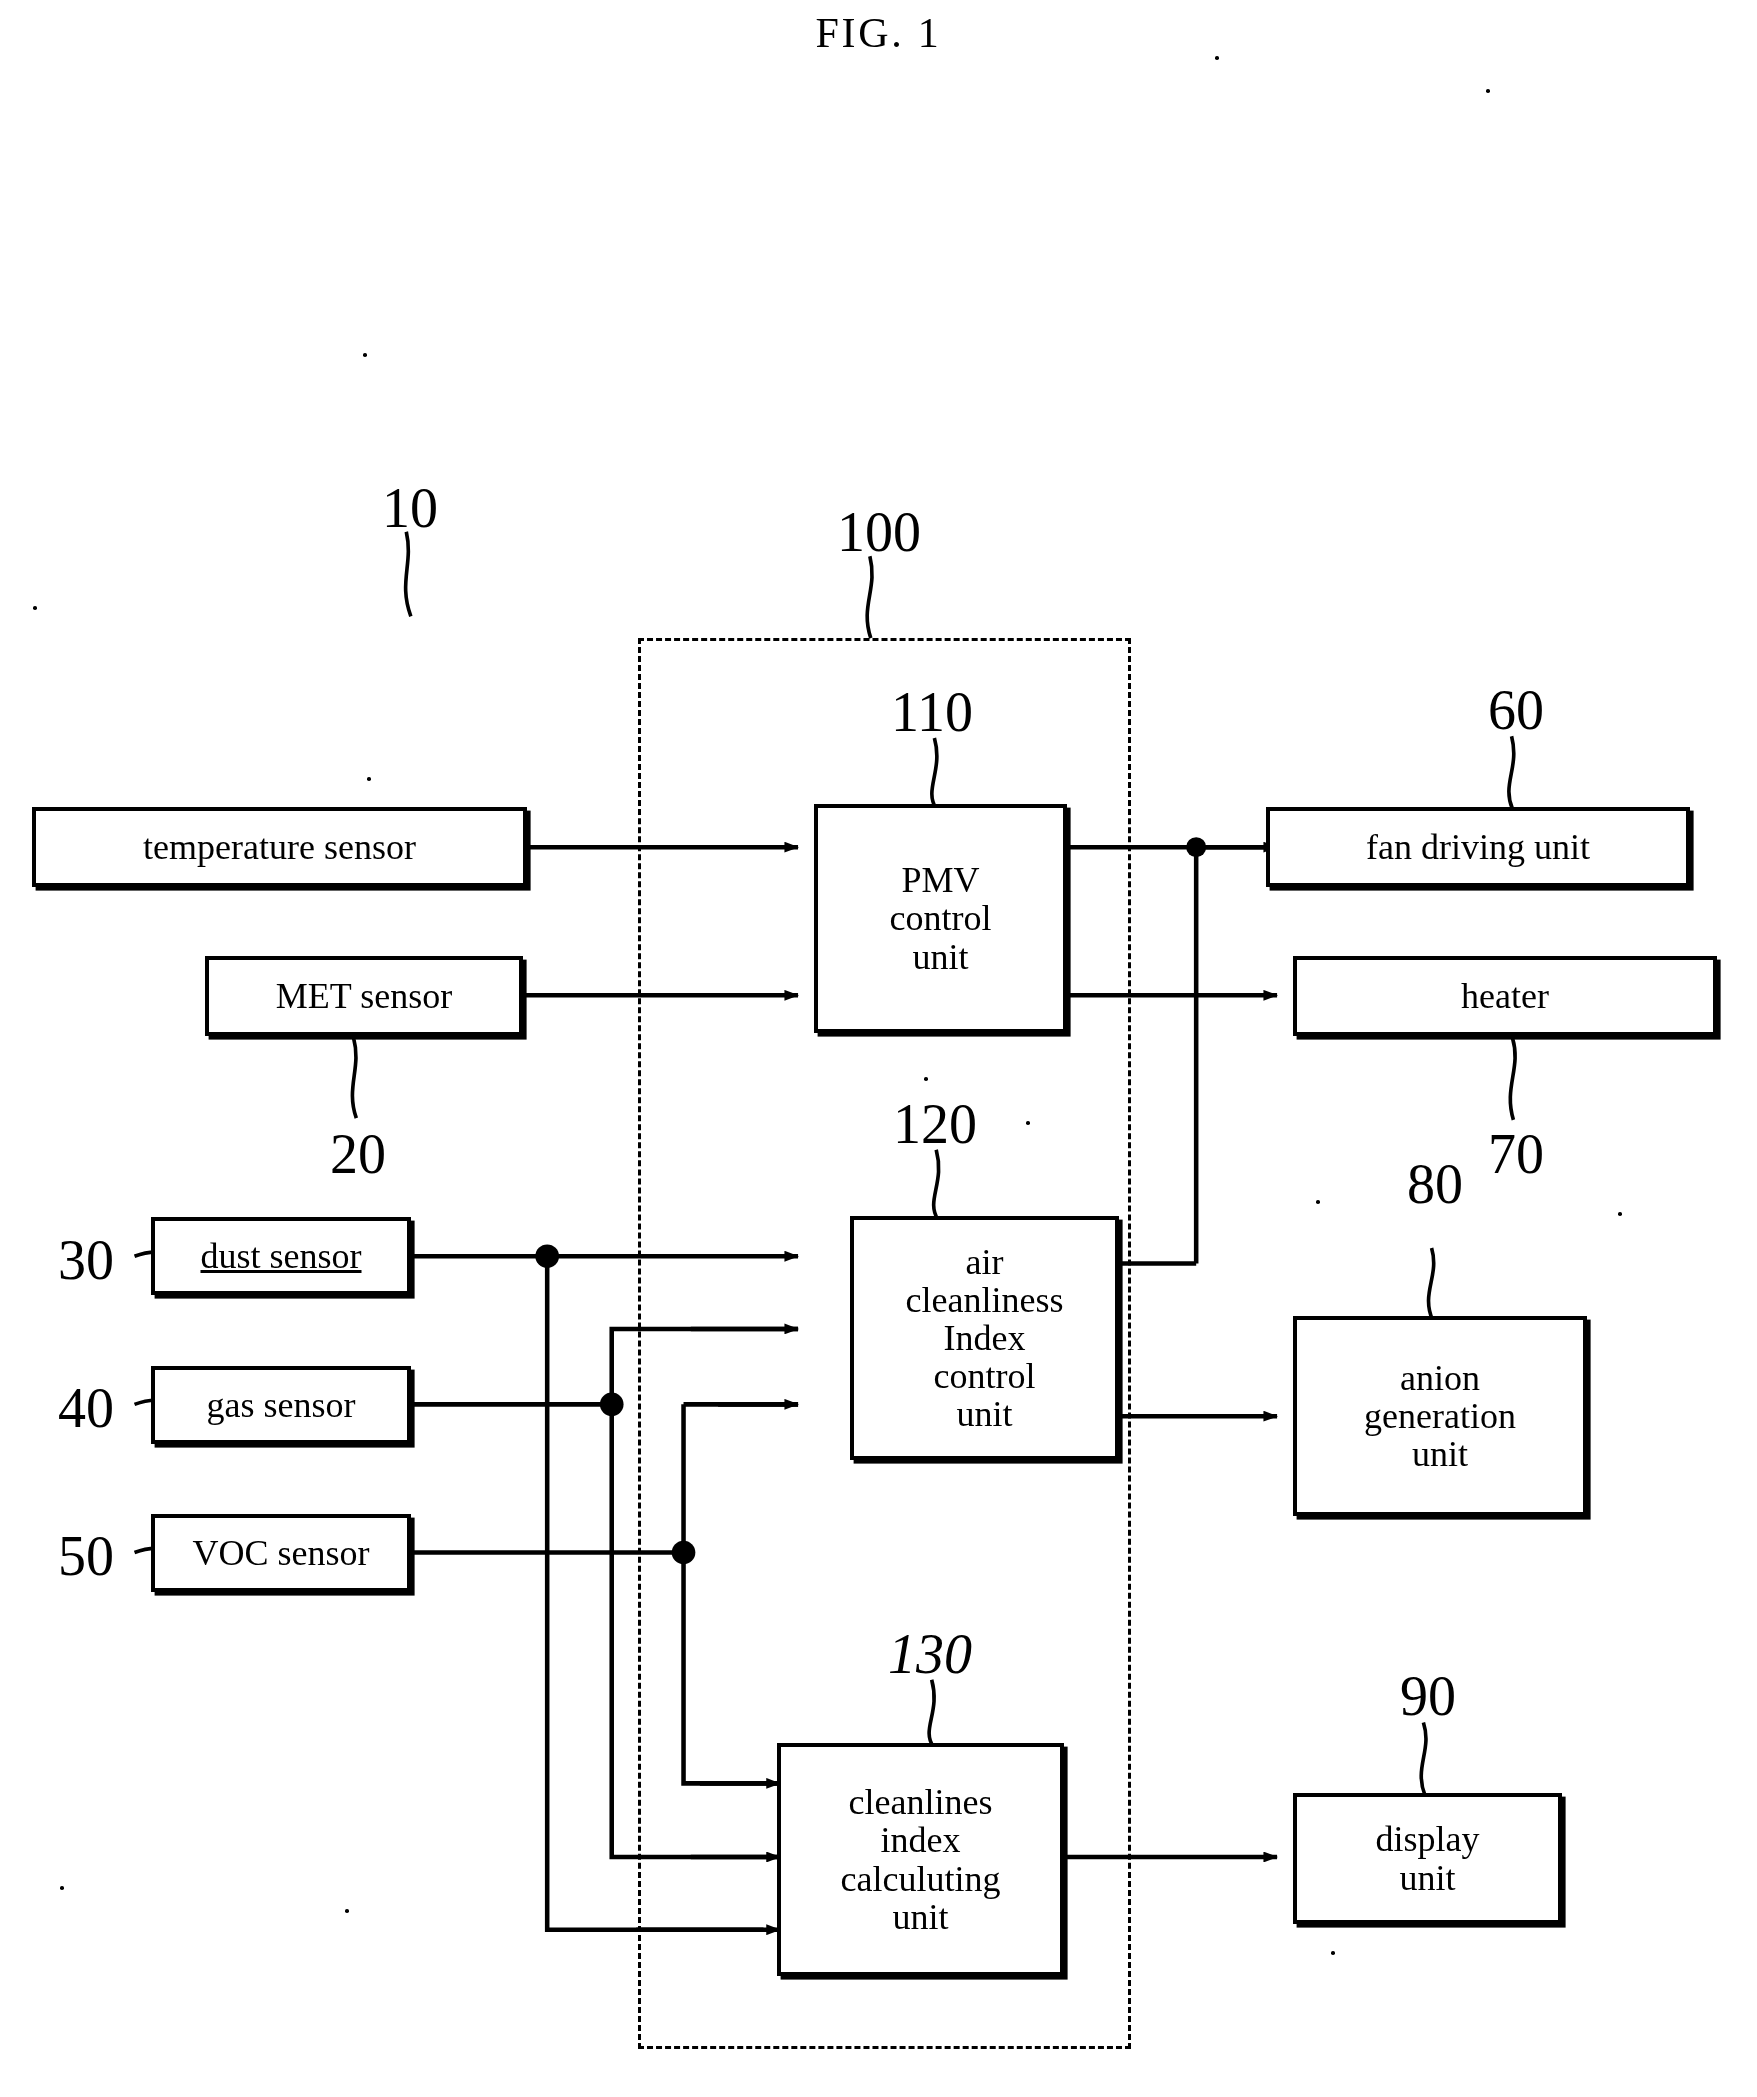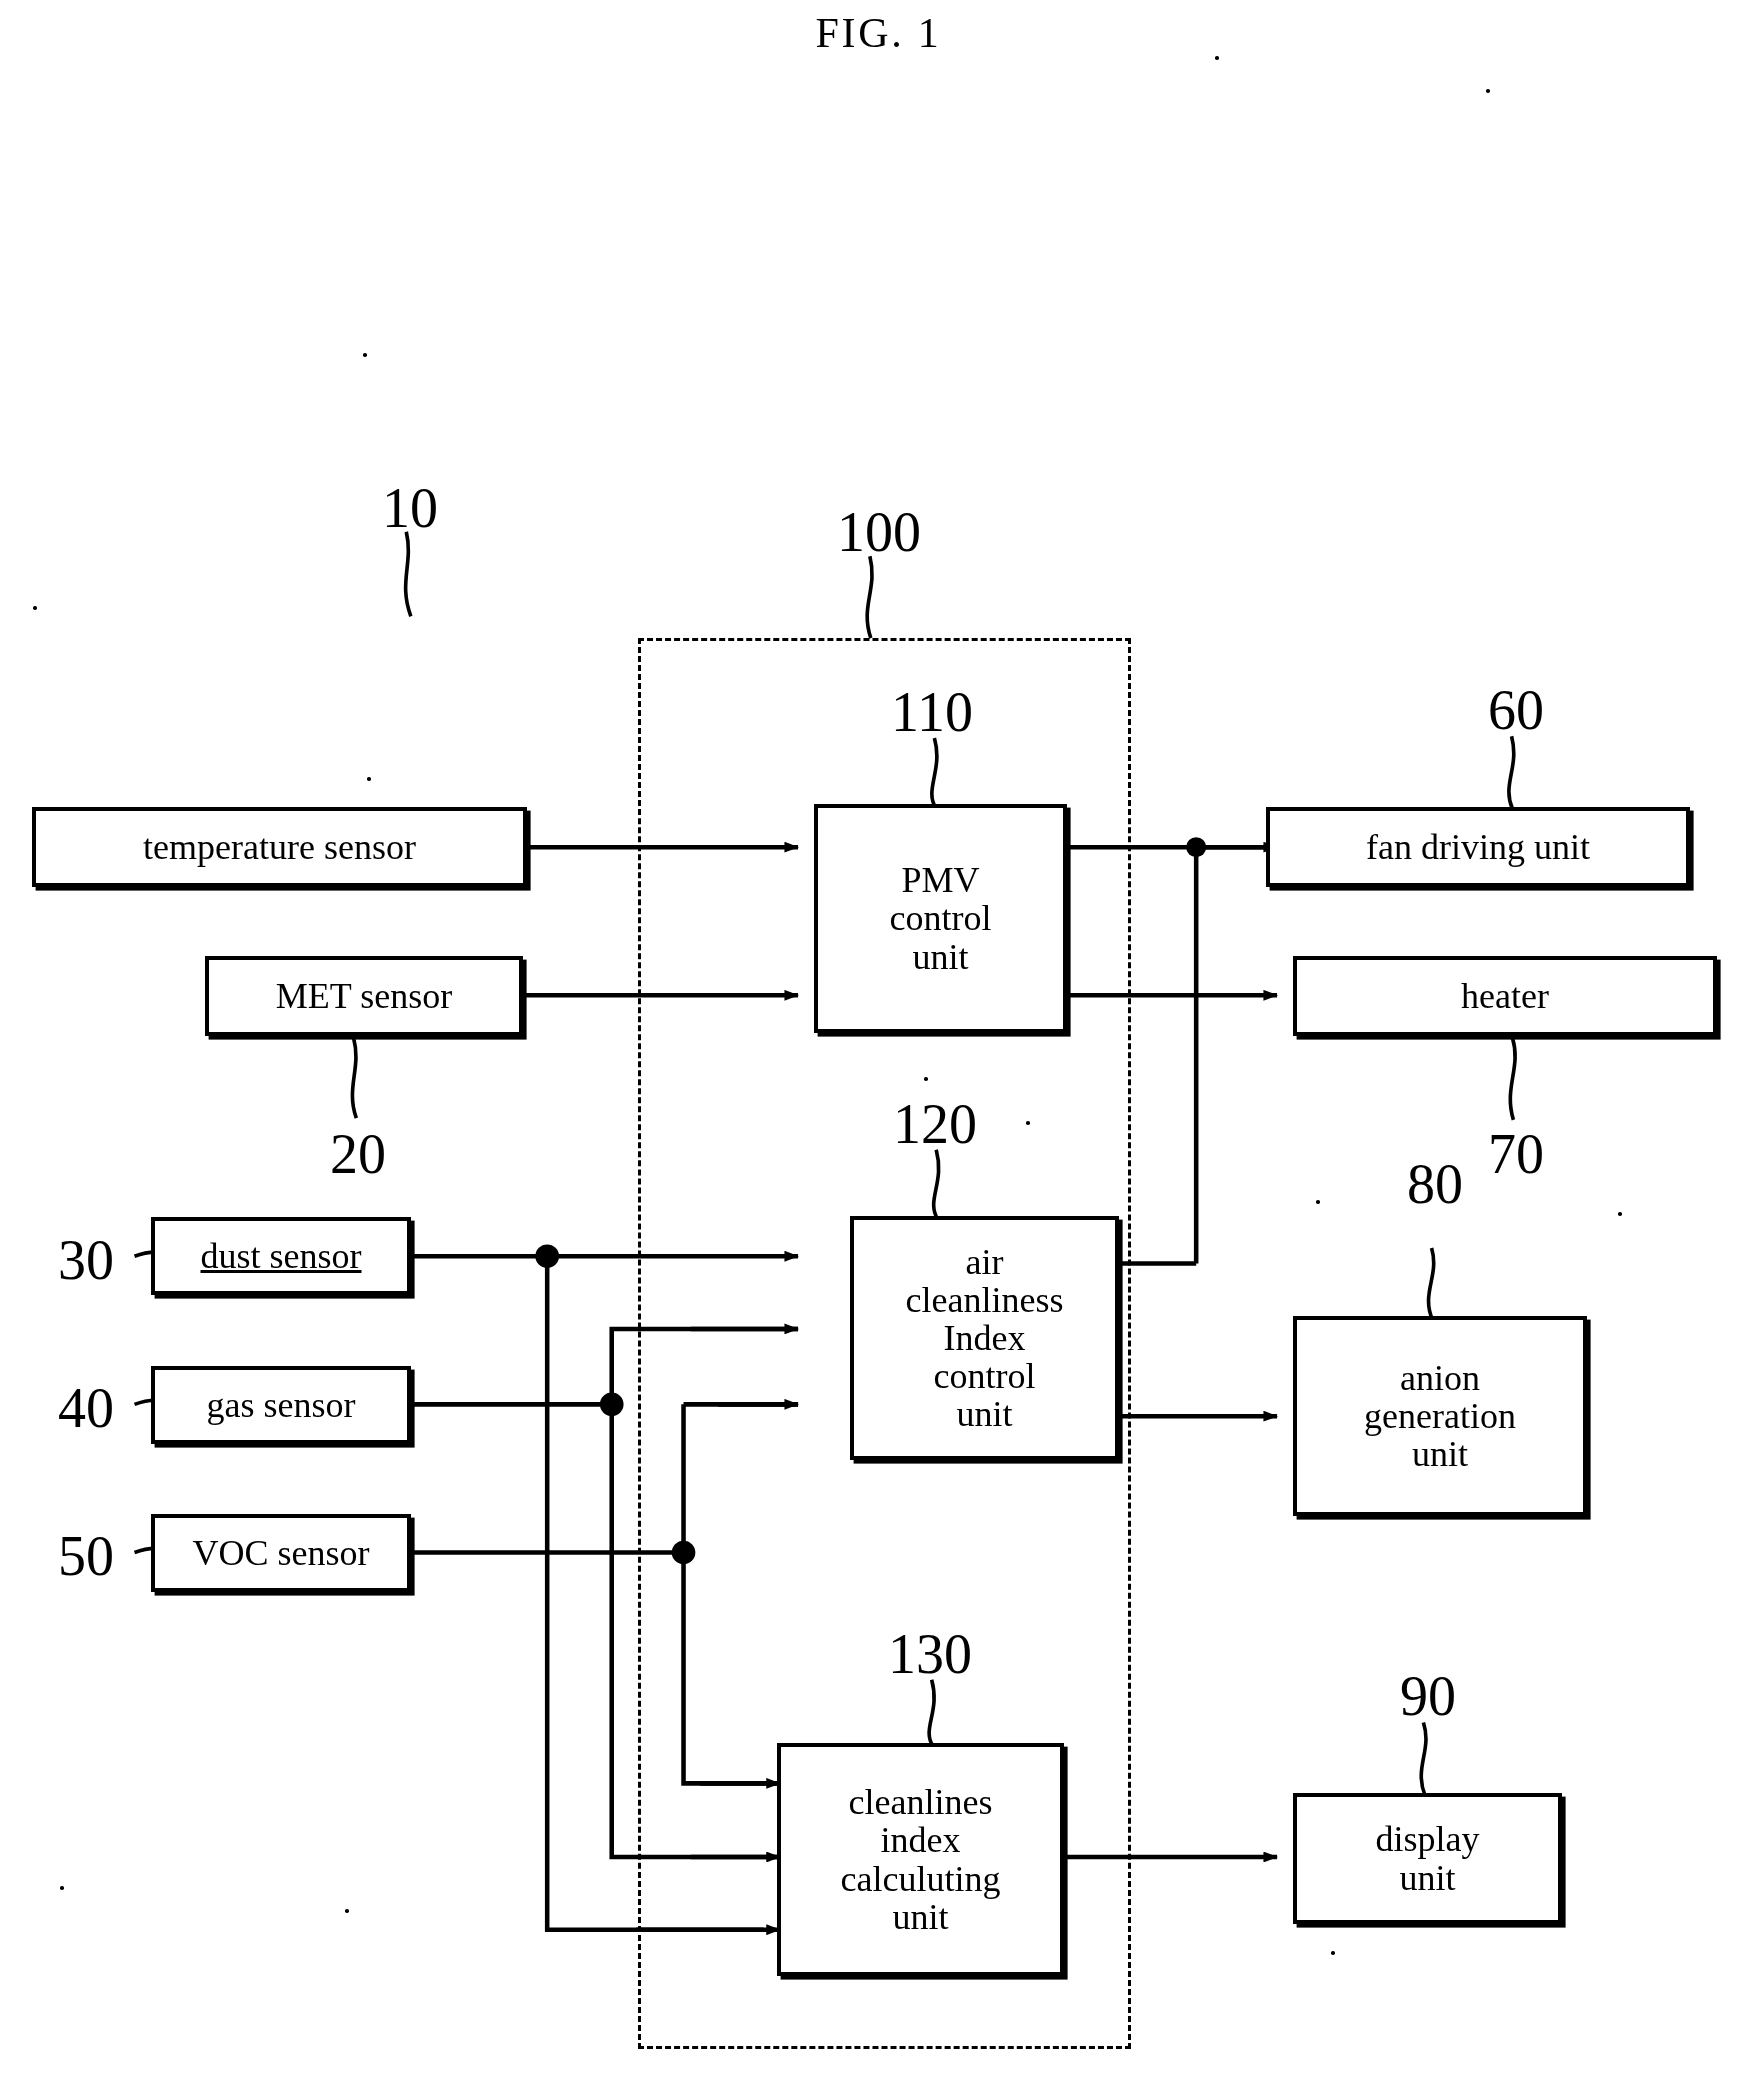--- a/index.html
+++ b/index.html
@@ -178,14 +178,14 @@
 <div class="num" style="left:58px;top:1232px;">30</div>
 <div class="num" style="left:58px;top:1380px;">40</div>
 <div class="num" style="left:58px;top:1528px;">50</div>
 <div class="num" style="left:1488px;top:682px;">60</div>
 <div class="num" style="left:1488px;top:1126px;">70</div>
 <div class="num" style="left:1407px;top:1156px;">80</div>
 <div class="num" style="left:1400px;top:1668px;">90</div>
 <div class="num" style="left:837px;top:504px;">100</div>
 <div class="num" style="left:891px;top:684px;">110</div>
 <div class="num" style="left:893px;top:1096px;">120</div>
-<div class="num" style="left:888px;top:1626px;">130</div>
+<div class="num" style="left:888px;top:1626px;font-style:italic;">130</div>
 
 
 </body></html>

